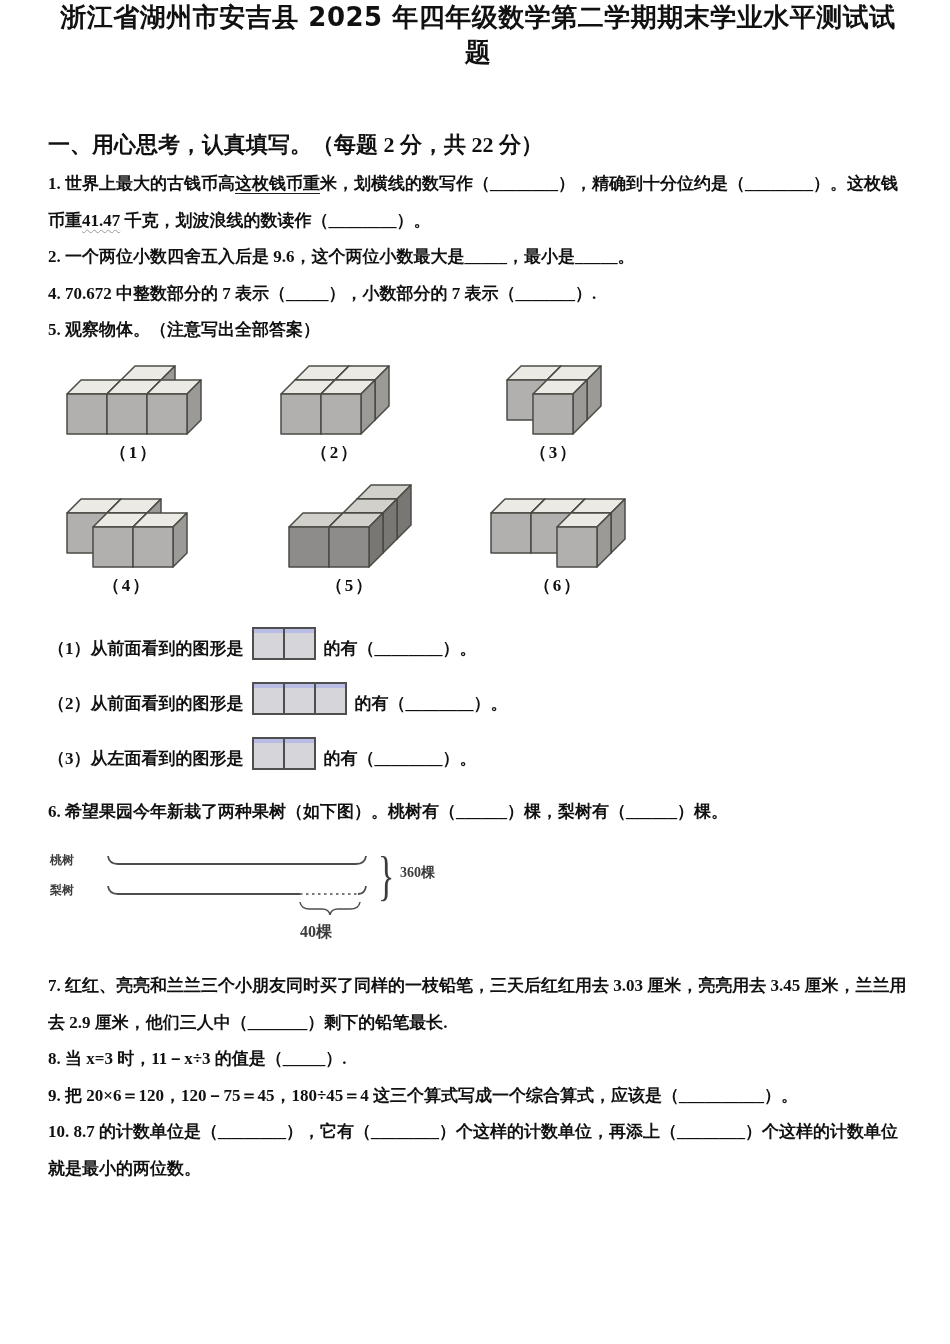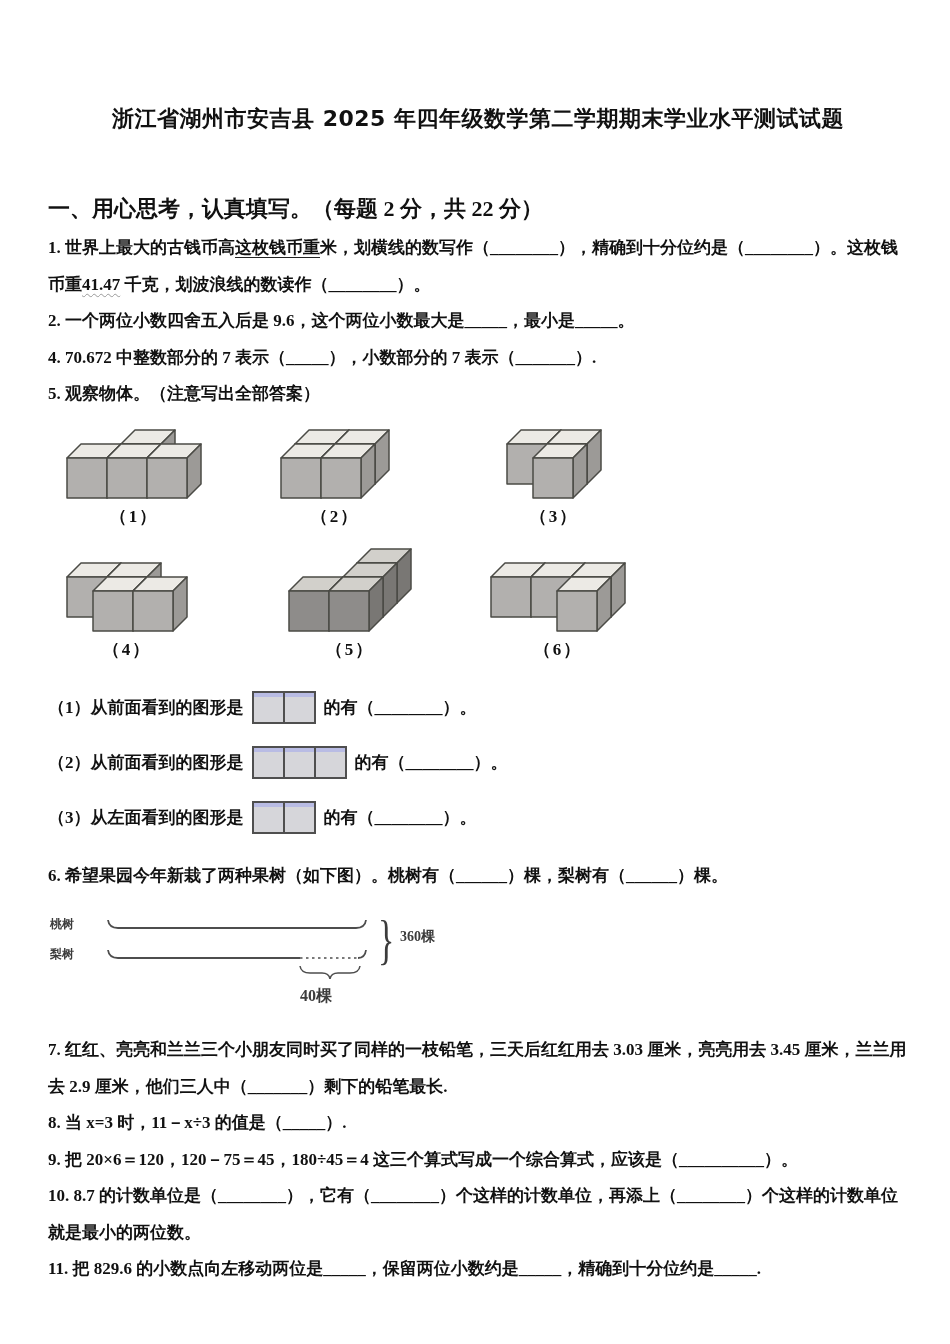--- a/index.html
+++ b/index.html
@@ -4,40 +4,40 @@
 <style>
   html,body{margin:0;padding:0;background:#ffffff;}
   .page{
     position:relative;
     width:950px;min-height:1344px;margin:0 auto;background:#ffffff;
     font-family:"Liberation Serif","DejaVu Sans",serif;
     color:#111;box-sizing:border-box;
     padding:0 42px 40px 48px;
   }
   .title{
-    margin:0;padding-top:104px;text-align:center;
-    font-size:22px;font-weight:bold;letter-spacing:.5px;
+    margin:0;text-align:center;
+    font-size:26px;font-weight:bold;letter-spacing:.5px;
     font-family:"DejaVu Sans","Liberation Sans",sans-serif;
   }
   .sec-header{
     margin-top:62px;font-size:22px;font-weight:bold;line-height:26px;
   }
   .q{
     margin:0;font-size:17px;font-weight:bold;line-height:36.5px;
     word-break:break-all;
   }
   .u{border-bottom:1.5px solid #222;}
   .wavy{text-decoration:underline wavy #9a9a9a;text-decoration-thickness:1px;text-underline-offset:3px;}
   
   .figrow{display:flex;align-items:flex-end;margin-top:14px;}
   .figrow2{display:flex;align-items:flex-end;margin-top:18px;}
   .fig{display:flex;flex-direction:column;align-items:center;}
   .fig .cap{font-size:17px;font-weight:bold;margin-top:4px;letter-spacing:2px;}
   
-  .subq{display:flex;align-items:center;margin-top:22px;font-size:17px;font-weight:bold;}
+  .subq{display:flex;align-items:flex-end;margin-top:22px;font-size:17px;font-weight:bold;}
   .subq .txt{white-space:nowrap;}
   .cells{display:inline-flex;margin:0 8px;}
   .cell{
     width:29px;height:29px;border:2px solid #4f4f4f;margin-left:-2px;
     background:linear-gradient(#b9bce4 0 4px,#d6d6da 4px);
   }
   .cell:first-child{margin-left:0;}
   
   .diagram{position:relative;width:500px;height:104px;margin-top:14px;}
   .diagram .lab{position:absolute;font-size:12px;font-weight:bold;color:#3c3c3c;}
@@ -211,15 +211,14 @@
     <span class="lab lab2">梨树</span>
     <span class="brace">}</span>
     <span class="total">360棵</span>
     <span class="diff">40棵</span>
   </div>
 
   <p class="q" style="margin-top:20px;">7. 红红、亮亮和兰兰三个小朋友同时买了同样的一枝铅笔，三天后红红用去 3.03 厘米，亮亮用去 3.45 厘米，兰兰用去 2.9 厘米，他们三人中（_______）剩下的铅笔最长.</p>
   <p class="q">8. 当 x=3 时，11－x÷3 的值是（_____）.</p>
   <p class="q">9. 把 20×6＝120，120－75＝45，180÷45＝4 这三个算式写成一个综合算式，应该是（__________）。</p>
   <p class="q">10. 8.7 的计数单位是（________），它有（________）个这样的计数单位，再添上（________）个这样的计数单位就是最小的两位数。</p>
-  <p class="q">11. 把 829.6 的小数点向左移动两位是_____，保留两位小数约是_____，精确到十分位约是_____.</p>
 
 </div>
 
 </body></html>

